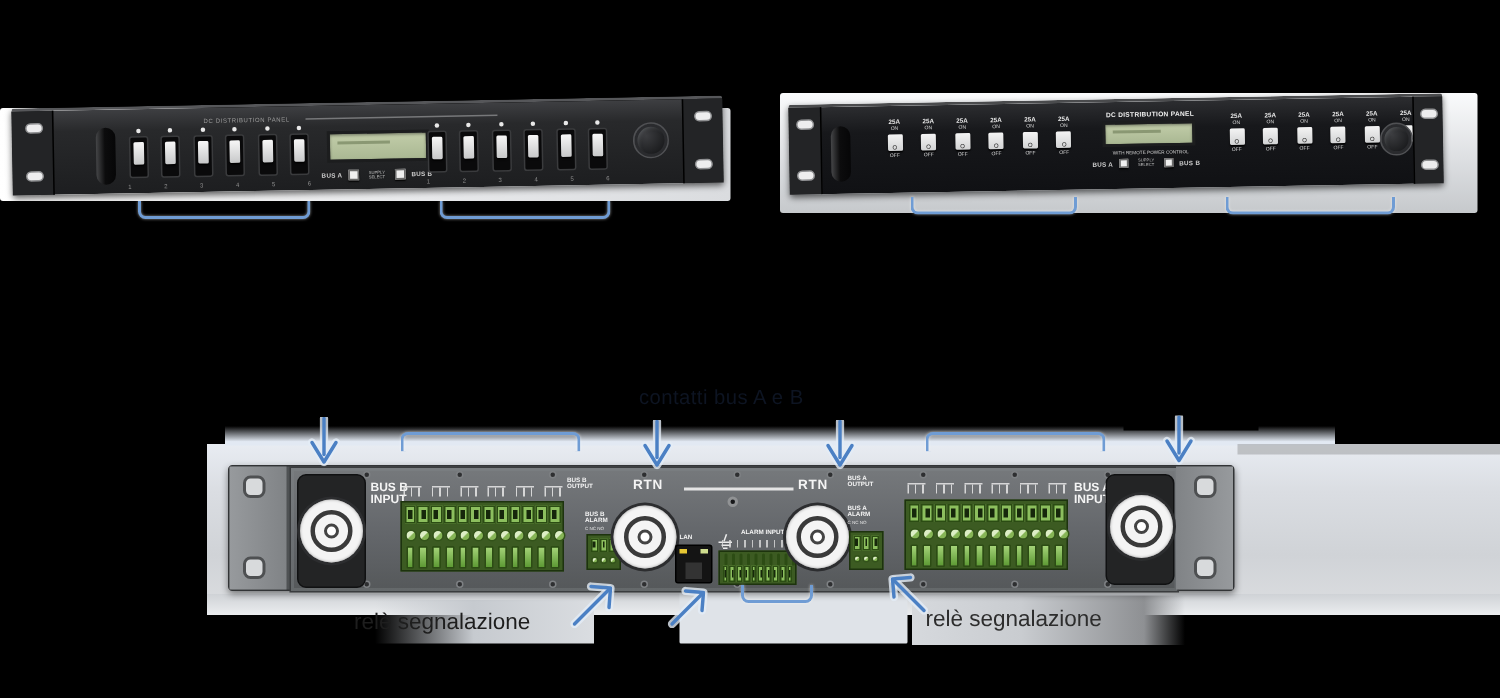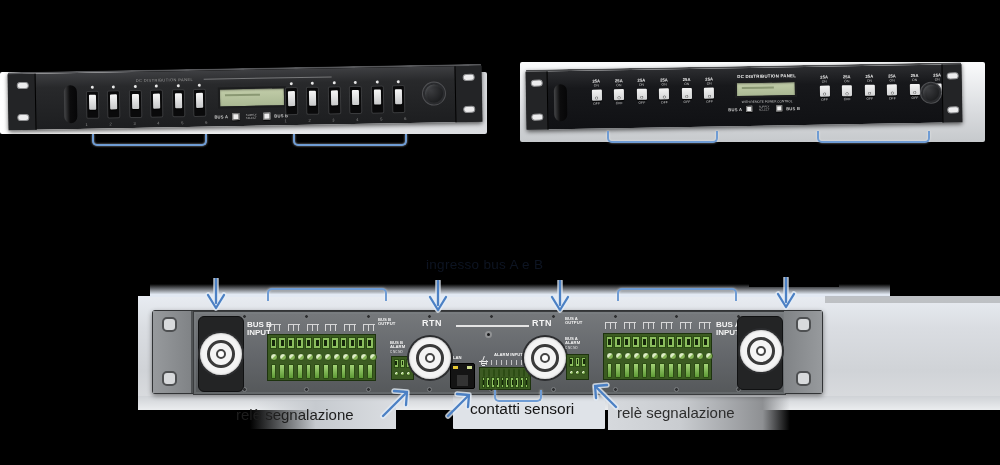--- a/index.html
+++ b/index.html
@@ -802,21 +802,21 @@
 
     <div class="rearEar rearEarR">
       <div class="earHole" style="left:12px;top:6px;"></div>
       <div class="earHole" style="left:12px;top:60px;"></div>
     </div>
   </div>
 
   <div class="abs obsc" style="left:47px;top:261px;width:203px;height:21px;"></div>
   <div class="abs obsc" style="left:625px;top:263px;width:112px;height:18px;"></div>
   <div class="abs obsc" style="left:749px;top:261px;width:90px;height:26px;"></div>
-  <div class="annFaint" style="left:426px;top:257px;">ingresso bus A e B</div>
+  <div class="annFaint" style="left:426px;top:257px;">contatti bus A e B</div>
 
   <div class="abs bracket brDown" style="left:267px;top:288px;width:120px;"></div>
   <div class="abs bracket brDown" style="left:617px;top:288px;width:120px;"></div>
   <div class="abs bracket brUp" style="left:494px;top:390px;width:48px;"></div>
 
   <svg class="arr" style="left:205px;top:278px;" width="22" height="33" viewBox="0 0 22 33">
     <g class="halo">
         <path d="M11 1 V25"></path>
         <path d="M3 17 L11 30 L19 17"></path>
       </g>
@@ -880,16 +880,15 @@
         <path d="M27 27 L7 7"></path>
         <path d="M18 5 L6 6 L7 18"></path>
       </g>
     <g class="ink">
         <path d="M27 27 L7 7"></path>
         <path d="M18 5 L6 6 L7 18"></path>
       </g>
   </svg>
 
   <div class="annDark" style="left:236px;top:406px;">relè segnalazione</div>
-  <div class="annDark" style="left:470px;top:400px;font-size:15.5px;color:#141414;">contatti sensori</div>
   <div class="annDark" style="left:617px;top:404px;color:#2d2d2d;">relè segnalazione</div>
 
 </div>
 
 </body></html>

